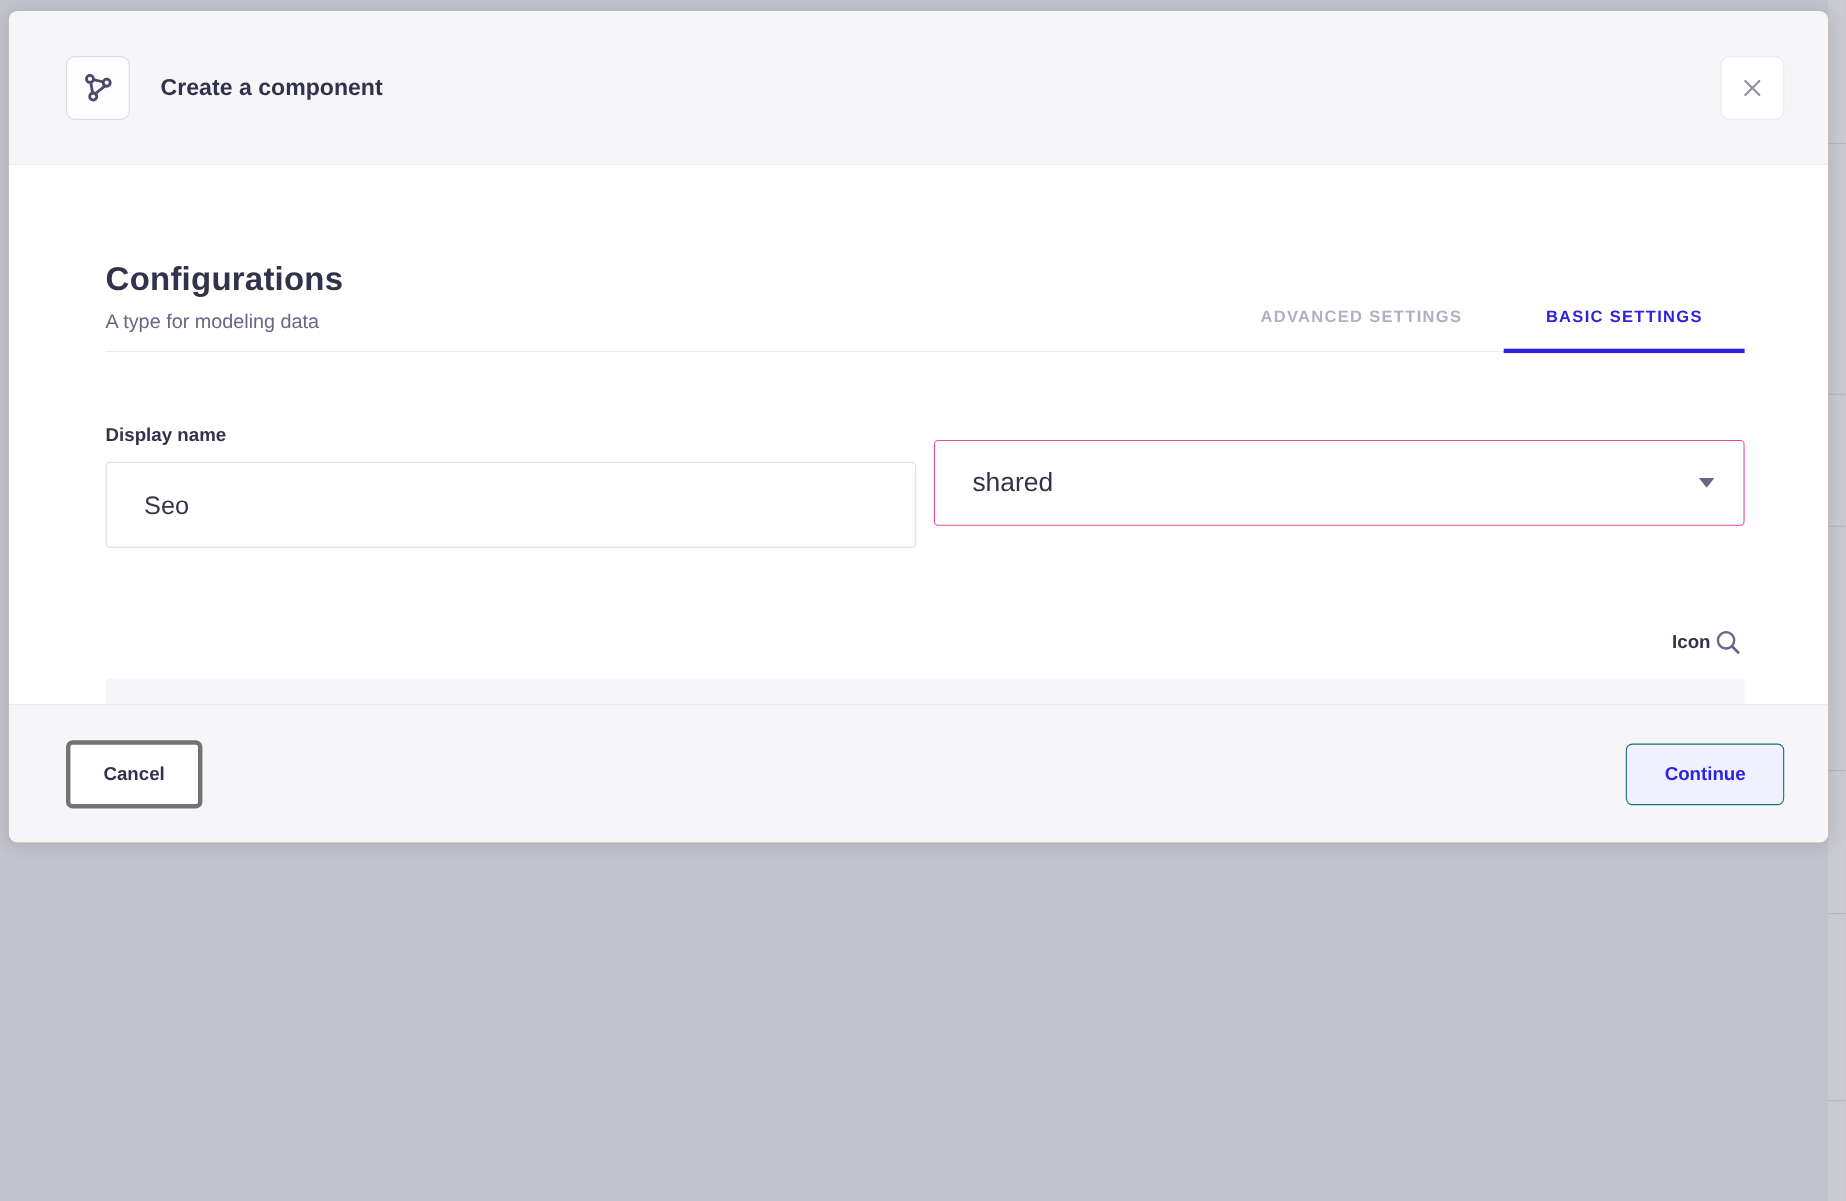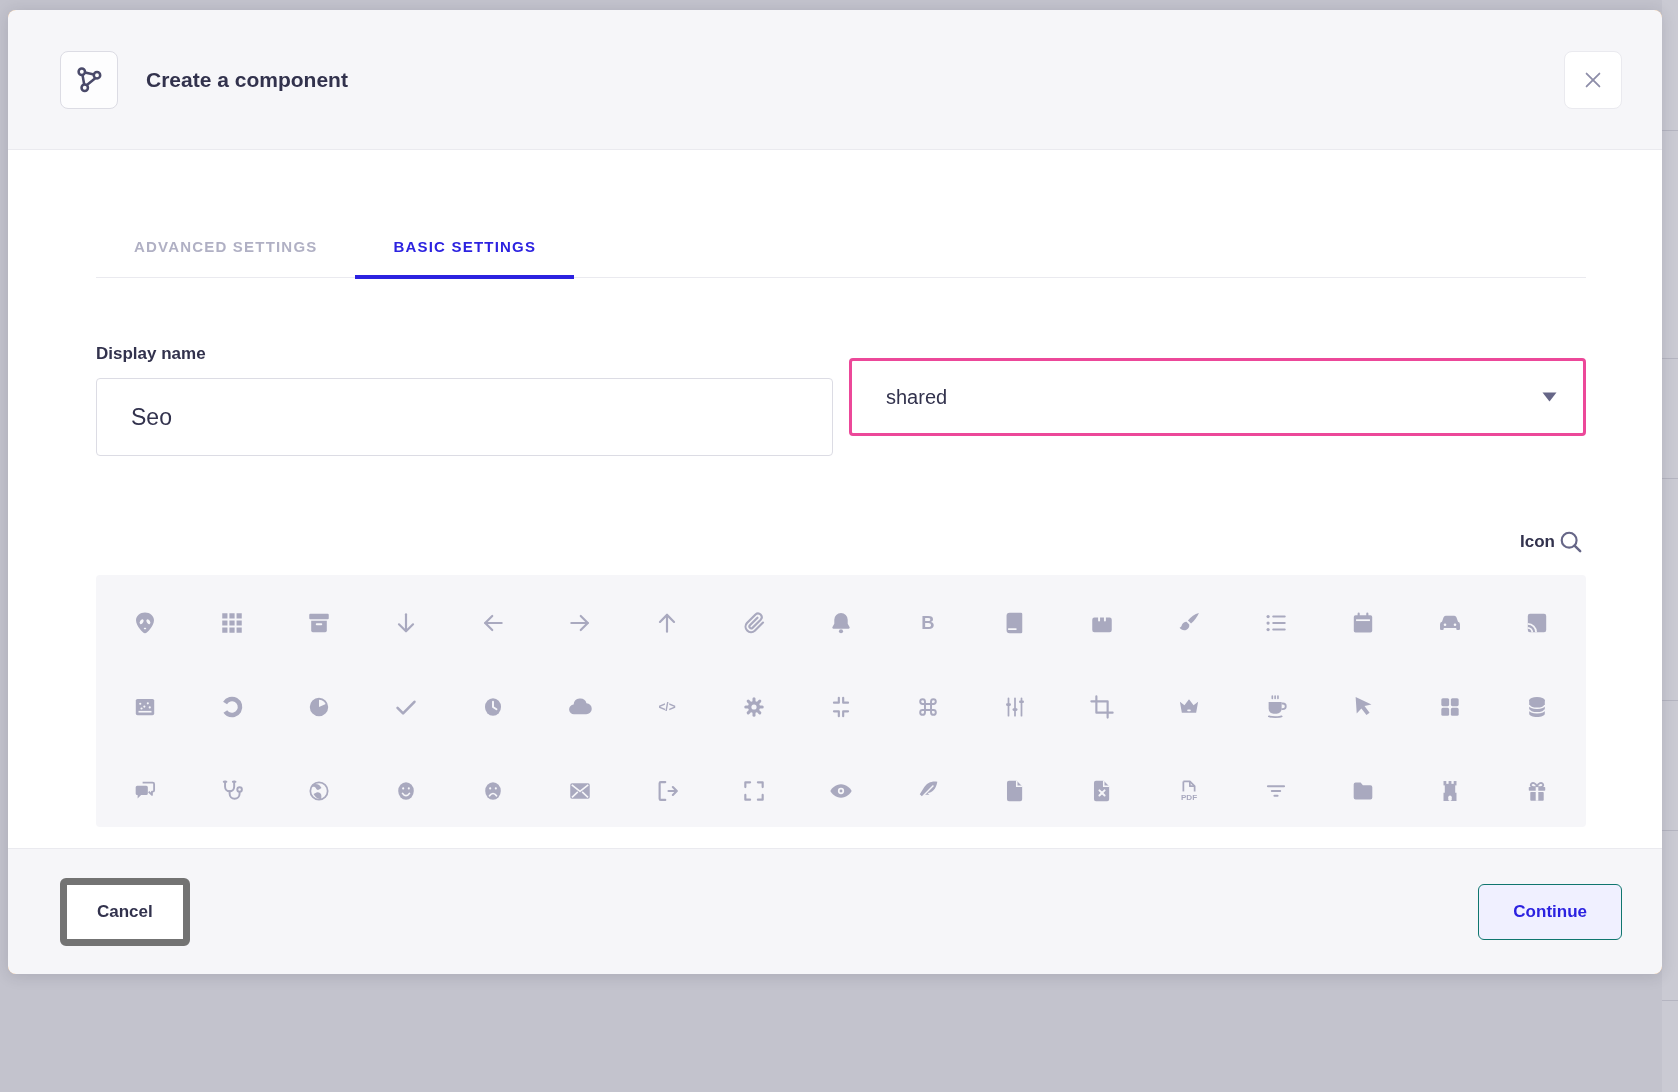--- a/index.html
+++ b/index.html
@@ -9,21 +9,21 @@
     background: #c3c3cd;
     font-family: "Liberation Sans", sans-serif;
     color: #32324d;
     overflow: hidden;
   }
   
   .scroll-strip { position:absolute; right:0; top:0; width:16px; height:100%; background:#cacad3; }
   .scroll-strip .seg { position:absolute; left:0; right:0; height:1px; background:#b5b5c1; }
 
   .modal {
-    position:absolute; left:8px; top:10px; width:1654px; height:964px;
+    position:absolute; left:8px; top:10px; width:1654px; height:756px;
     background:#fdba74; border-radius:8px; overflow:hidden;
     box-shadow: 0 2px 15px rgba(33,33,52,.15);
     display:flex; flex-direction:column;
   }
   .modal-header {
     height:140px; flex:0 0 140px; background:#f6f6f9; border-bottom:1px solid #eaeaef;
     display:flex; align-items:center; padding:0 40px 0 52px; gap:28px;
   }
   .hdr-icon-box {
     width:58px; height:58px; border:1px solid #dcdce4; border-radius:8px;
@@ -58,43 +58,43 @@
 
   .form-row { display:flex; gap:16px; margin-top:66px; }
   .field { flex:1 1 0; }
   .field-label { display:block; font-size:17px; font-weight:700; color:var(--text,#32324d); }
   .text-input {
     margin-top:14px; width:100%; height:78px; border:1px solid #dcdce4; border-radius:4px;
     padding:0 24px 0 34px; font-family:inherit; font-size:23px; color:var(--text,#32324d);
     background:#fff; outline:none;
   }
   .select {
-    margin-top:14px; width:100%; height:78px; border:3px solid #ec4899; border-radius:4px;
-    padding:0 26px 0 34px; font-size:20px; color:var(--text,#32324d); background:#fff;
+    margin-top:14px; width:100%; height:78px; border:1px solid #ec4899; border-radius:4px;
+    padding:0 26px 0 34px; font-size:24px; color:var(--text,#32324d); background:#fff;
     display:flex; align-items:center; justify-content:space-between; cursor:pointer;
   }
 
   .icon-row { margin-top:70px; display:flex; align-items:center; justify-content:flex-end; }
   .search-btn { background:none; border:none; cursor:pointer; color:#666687; display:flex; padding:2px; }
 
   .icon-grid {
     --hole:#f6f6f9;
     margin-top:18px; background:#f6f6f9; border-radius:4px;
     display:grid; grid-template-columns:repeat(17,1fr); justify-items:center; align-items:center;
     padding:34px 6px 24px; row-gap:56px; height:252px;
   }
   .icell { width:100%; height:28px; display:flex; align-items:center; justify-content:center; cursor:pointer; }
   .gi { width:26px; height:26px; display:block; color:var(--icon,#a9a9bf); }
 
   .modal-footer {
     flex:0 0 126px; background:#f6f6f9; border-top:1px solid #eaeaef;
     display:flex; align-items:center; justify-content:space-between; padding:0 40px 0 52px;
   }
   .btn { font-family:inherit; font-size:17px; font-weight:700; border-radius:6px; cursor:pointer; padding:17px 30px; }
-  .btn-cancel { background:#fff; border:7px solid #737373; color:var(--text,#32324d); }
+  .btn-cancel { background:#fff; border:4px solid #737373; color:var(--text,#32324d); }
   .btn-continue { background:#f0f0ff; border:1px solid #0f766e; color:var(--accent,#2c22e0); padding:17px 34px; }
 
   .sprite { position:absolute; width:0; height:0; overflow:hidden; }
 </style>
 </head>
 <body>
 
 <div class="scroll-strip">
   <div class="seg" style="top:130px"></div>
   <div class="seg" style="top:358px"></div>
@@ -123,20 +123,24 @@
         <svg width="22" height="22" viewBox="0 0 24 24">
             <path d="M5 5l14 14M19 5L5 19" stroke="#8e8ea9" stroke-width="2" stroke-linecap="round" fill="none"></path>
           </svg>
       </span>
     </button>
   </div>
 
   <div class="modal-body">
 
     <div class="intro-row">
+      <div class="titles">
+        <h1 class="section-title">Configurations</h1>
+        <p class="section-subtitle">A type for modeling data</p>
+      </div>
       <div class="tabs">
         <button class="tab">ADVANCED SETTINGS</button>
         <button class="tab active">BASIC SETTINGS</button>
       </div>
     </div>
 
     <div class="form-row">
       <div class="field">
         <label class="field-label">Display name</label>
         <input class="text-input" type="text" value="Seo" style="">

